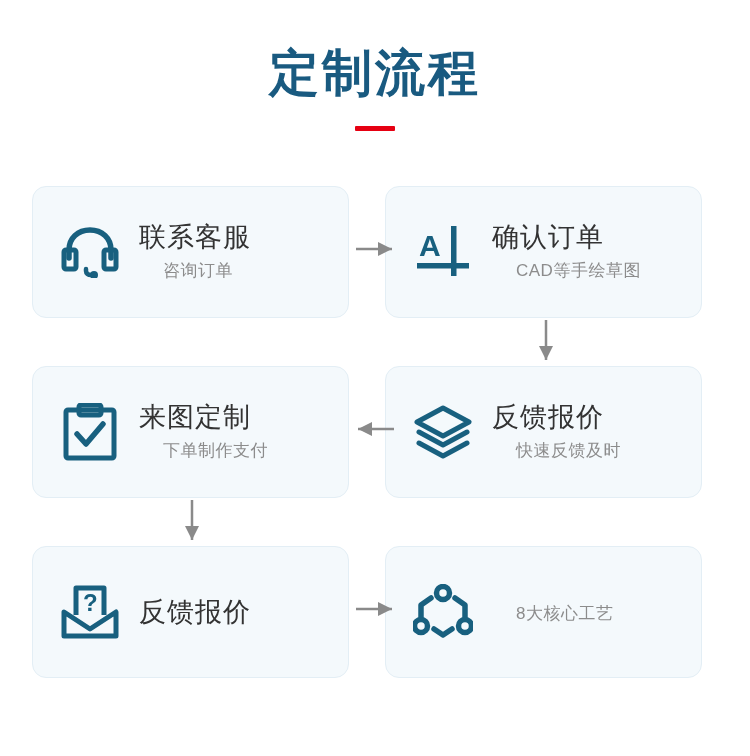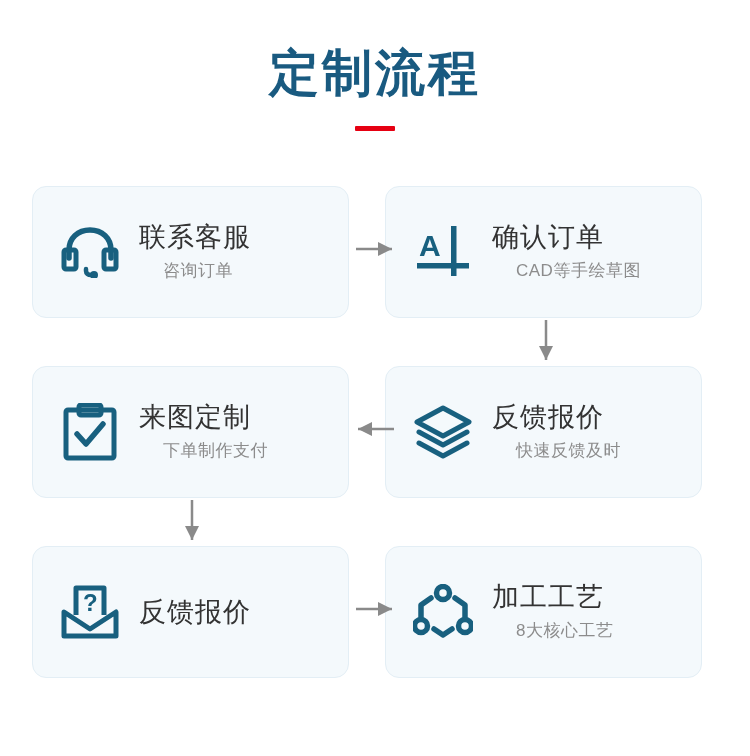--- a/index.html
+++ b/index.html
@@ -198,21 +198,20 @@
         <svg width="60" height="56" viewBox="0 0 60 56" fill="none">
           <path d="M18 14 L8 21 V35" stroke="#18607f" stroke-width="5.5" fill="none" stroke-linecap="round" stroke-linejoin="round"></path>
           <path d="M42 14 L52 21 V35" stroke="#18607f" stroke-width="5.5" fill="none" stroke-linecap="round" stroke-linejoin="round"></path>
           <path d="M21 45 L30 51 L39 45" stroke="#18607f" stroke-width="5.5" fill="none" stroke-linecap="round" stroke-linejoin="round"></path>
           <circle cx="30" cy="9" r="6.5" stroke="#18607f" stroke-width="5.5" fill="none"></circle>
           <circle cx="8" cy="42" r="6.5" stroke="#18607f" stroke-width="5.5" fill="none"></circle>
           <circle cx="52" cy="42" r="6.5" stroke="#18607f" stroke-width="5.5" fill="none"></circle>
         </svg>
       </div>
       <div class="card-text">
-        <div class="card-title">加工工艺</div>
         <div class="card-sub">8大核心工艺</div>
       </div>
     </div>
 
   </div>
 
   <div class="arrow arrow-h-1">
     <svg width="38" height="18" viewBox="0 0 38 18" fill="none">
       <line x1="0" y1="9" x2="36" y2="9" stroke="#8a8a8a" stroke-width="2.5"></line>
       <path d="M22 2 L36 9 L22 16 Z" fill="#8a8a8a"></path>

